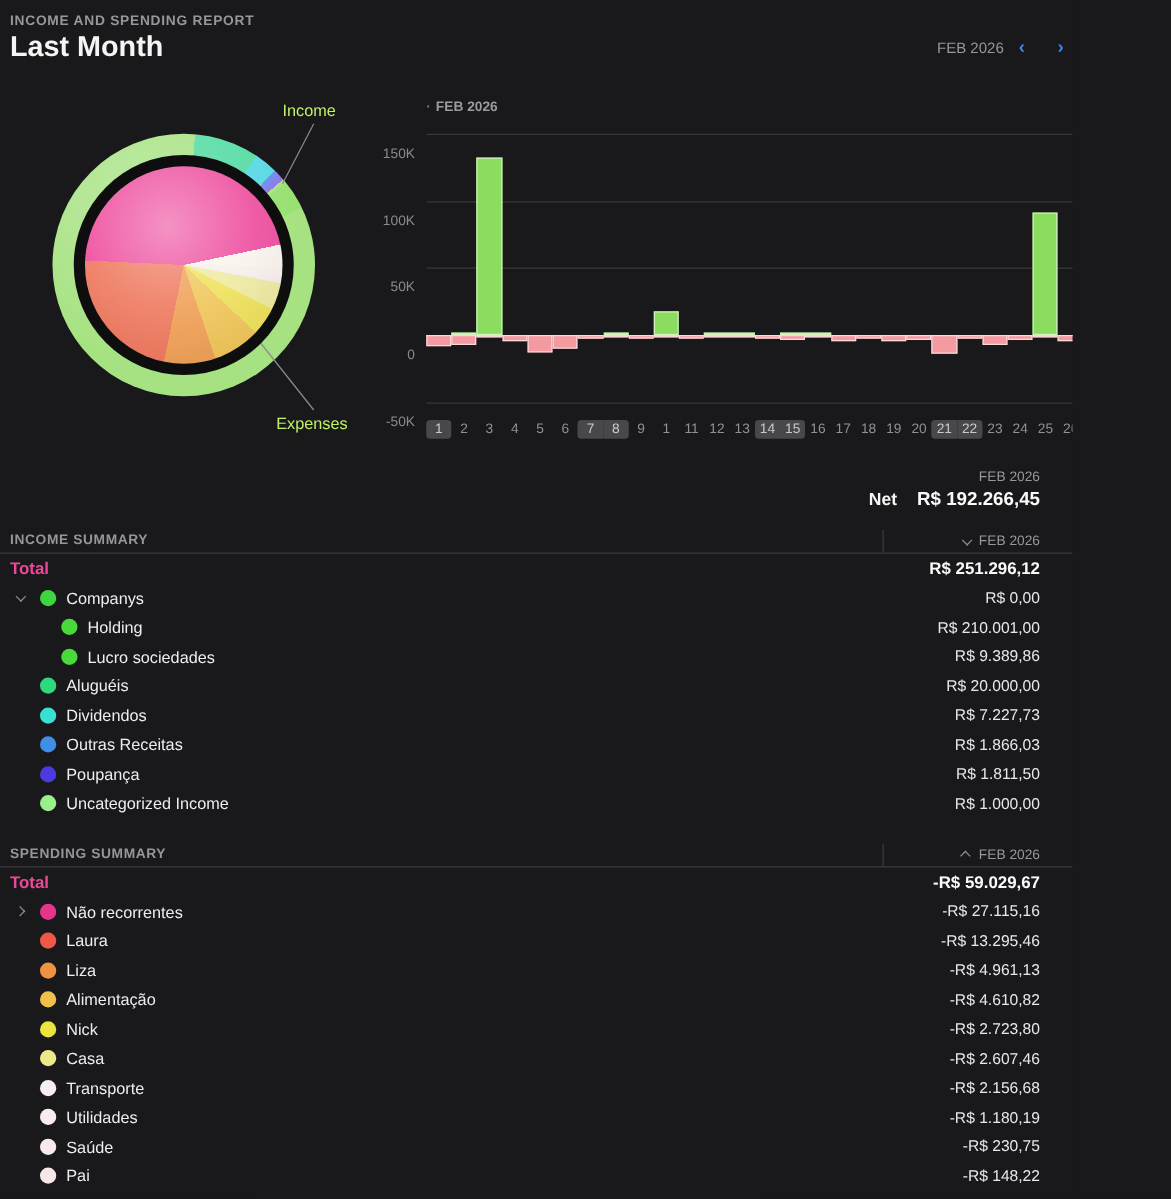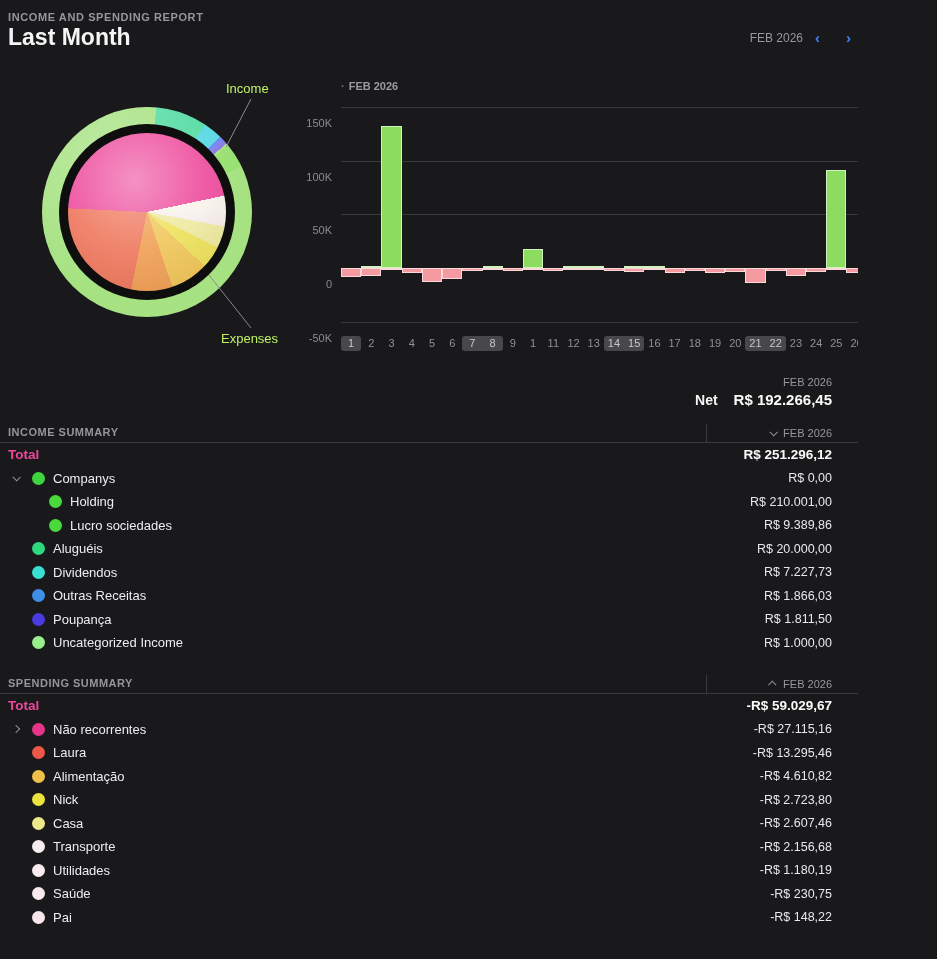--- a/index.html
+++ b/index.html
@@ -325,20 +325,25 @@
           <span class="dot" style="background: rgb(230, 52, 139);"></span>
           <span class="rlabel">Não recorrentes</span>
           <span class="rvalue">-R$ 27.115,16</span>
         </div>
         <div class="srow">
           <span class="dot" style="background: rgb(239, 88, 72);"></span>
           <span class="rlabel">Laura</span>
           <span class="rvalue">-R$ 13.295,46</span>
         </div>
         <div class="srow">
+          <span class="dot" style="background: rgb(240, 146, 63);"></span>
+          <span class="rlabel">Liza</span>
+          <span class="rvalue">-R$ 4.961,13</span>
+        </div>
+        <div class="srow">
           <span class="dot" style="background: rgb(240, 192, 74);"></span>
           <span class="rlabel">Alimentação</span>
           <span class="rvalue">-R$ 4.610,82</span>
         </div>
         <div class="srow">
           <span class="dot" style="background: rgb(236, 227, 60);"></span>
           <span class="rlabel">Nick</span>
           <span class="rvalue">-R$ 2.723,80</span>
         </div>
         <div class="srow">

